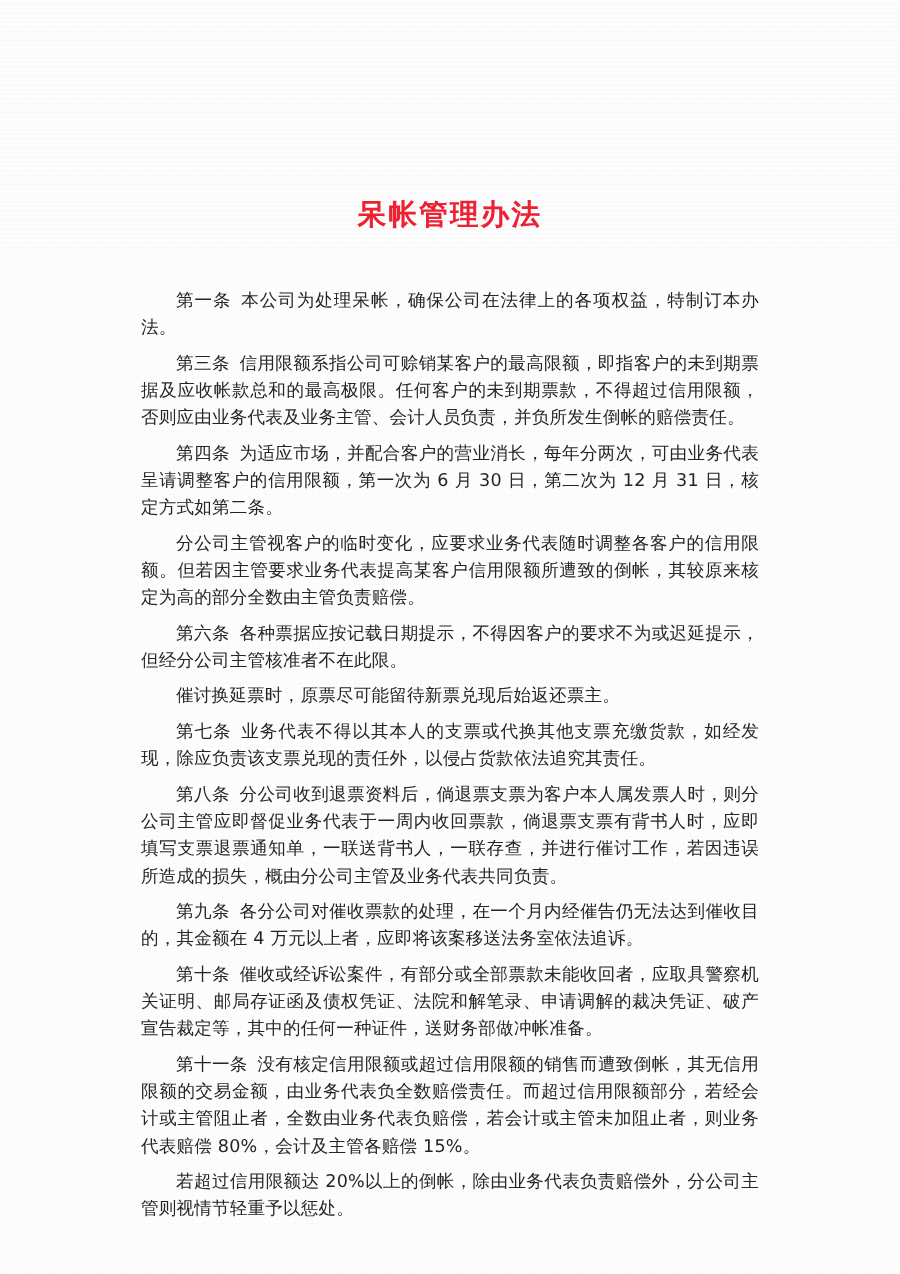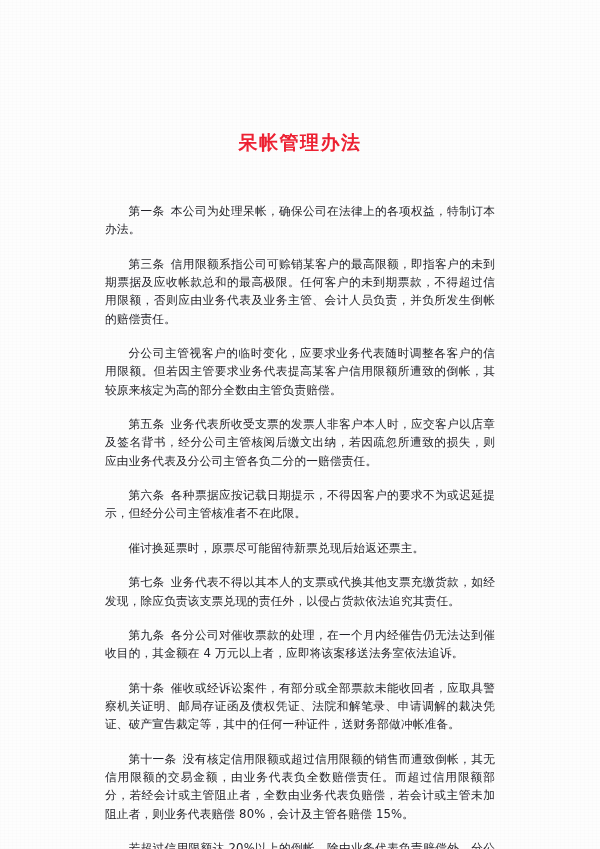--- a/index.html
+++ b/index.html
@@ -32,21 +32,21 @@
     letter-spacing: 1.5px;
     font-family: "DejaVu Sans", "Liberation Sans", sans-serif;
   }
   .body-block {
     position: absolute;
     top: 186px;
     left: 89px;
     width: 422px;
   }
   .para {
-    margin: 16px;
+    margin: 5px;
     padding: 0;
     text-indent: 2em;
     font-size: 11.7px;
     line-height: 18.35px;
     color: #24242a;
     text-align: justify;
     text-justify: inter-ideograph;
     letter-spacing: 0.15px;
     font-family: "DejaVu Sans", "Liberation Sans", sans-serif;
     word-break: break-all;
@@ -67,25 +67,26 @@
 </head>
 <body>
 
 <div class="page" style="background: rgb(253, 253, 253);">
 
   <div class="doc-title" style="color: rgb(238, 34, 51);">呆帐管理办法</div>
 
   <div class="body-block">
       <p class="para"><span class="art-no">第一条</span><span>本公司为处理呆帐，确保公司在法律上的各项权益，特制订本办法。</span></p>
       <p class="para"><span class="art-no">第三条</span><span>信用限额系指公司可赊销某客户的最高限额，即指客户的未到期票据及应收帐款总和的最高极限。任何客户的未到期票款，不得超过信用限额，否则应由业务代表及业务主管、会计人员负责，并负所发生倒帐的赔偿责任。</span></p>
+      <p class="para"><span class="art-no">第四条</span><span>为适应市场，并配合客户的营业消长，每年分两次，可由业务代表呈请调整客户的信用限额，第一次为 6 月 30 日，第二次为 12 月 31 日，核定方式如第二条。</span></p>
       <p class="para"><span>分公司主管视客户的临时变化，应要求业务代表随时调整各客户的信用限额。但若因主管要求业务代表提高某客户信用限额所遭致的倒帐，其较原来核定为高的部分全数由主管负责赔偿。</span></p>
-      <p class="para"><span class="art-no">第五条</span><span>业务代表所收受支票的发票人非客户本人时，应交客户以店章及签名背书，经分公司主管核阅后缴文出纳，若因疏忽所遭致的损失，则应由业务代表及分公司主管各负二分的一赔偿责任。</span></p>
       <p class="para"><span class="art-no">第六条</span><span>各种票据应按记载日期提示，不得因客户的要求不为或迟延提示，但经分公司主管核准者不在此限。</span></p>
       <p class="para"><span>催讨换延票时，原票尽可能留待新票兑现后始返还票主。</span></p>
       <p class="para"><span class="art-no">第七条</span><span>业务代表不得以其本人的支票或代换其他支票充缴货款，如经发现，除应负责该支票兑现的责任外，以侵占货款依法追究其责任。</span></p>
+      <p class="para"><span class="art-no">第八条</span><span>分公司收到退票资料后，倘退票支票为客户本人属发票人时，则分公司主管应即督促业务代表于一周内收回票款，倘退票支票有背书人时，应即填写支票退票通知单，一联送背书人，一联存查，并进行催讨工作，若因违误所造成的损失，概由分公司主管及业务代表共同负责。</span></p>
       <p class="para"><span class="art-no">第九条</span><span>各分公司对催收票款的处理，在一个月内经催告仍无法达到催收目的，其金额在 4 万元以上者，应即将该案移送法务室依法追诉。</span></p>
       <p class="para"><span class="art-no">第十条</span><span>催收或经诉讼案件，有部分或全部票款未能收回者，应取具警察机关证明、邮局存证函及债权凭证、法院和解笔录、申请调解的裁决凭证、破产宣告裁定等，其中的任何一种证件，送财务部做冲帐准备。</span></p>
       <p class="para"><span class="art-no">第十一条</span><span>没有核定信用限额或超过信用限额的销售而遭致倒帐，其无信用限额的交易金额，由业务代表负全数赔偿责任。而超过信用限额部分，若经会计或主管阻止者，全数由业务代表负赔偿，若会计或主管未加阻止者，则业务代表赔偿 80%，会计及主管各赔偿 15%。</span></p>
       <p class="para"><span>若超过信用限额达 20%以上的倒帐，除由业务代表负责赔偿外，分公司主管则视情节轻重予以惩处。</span></p>
     </div>
 
   <div class="grain"></div>
 
 </div>
 

